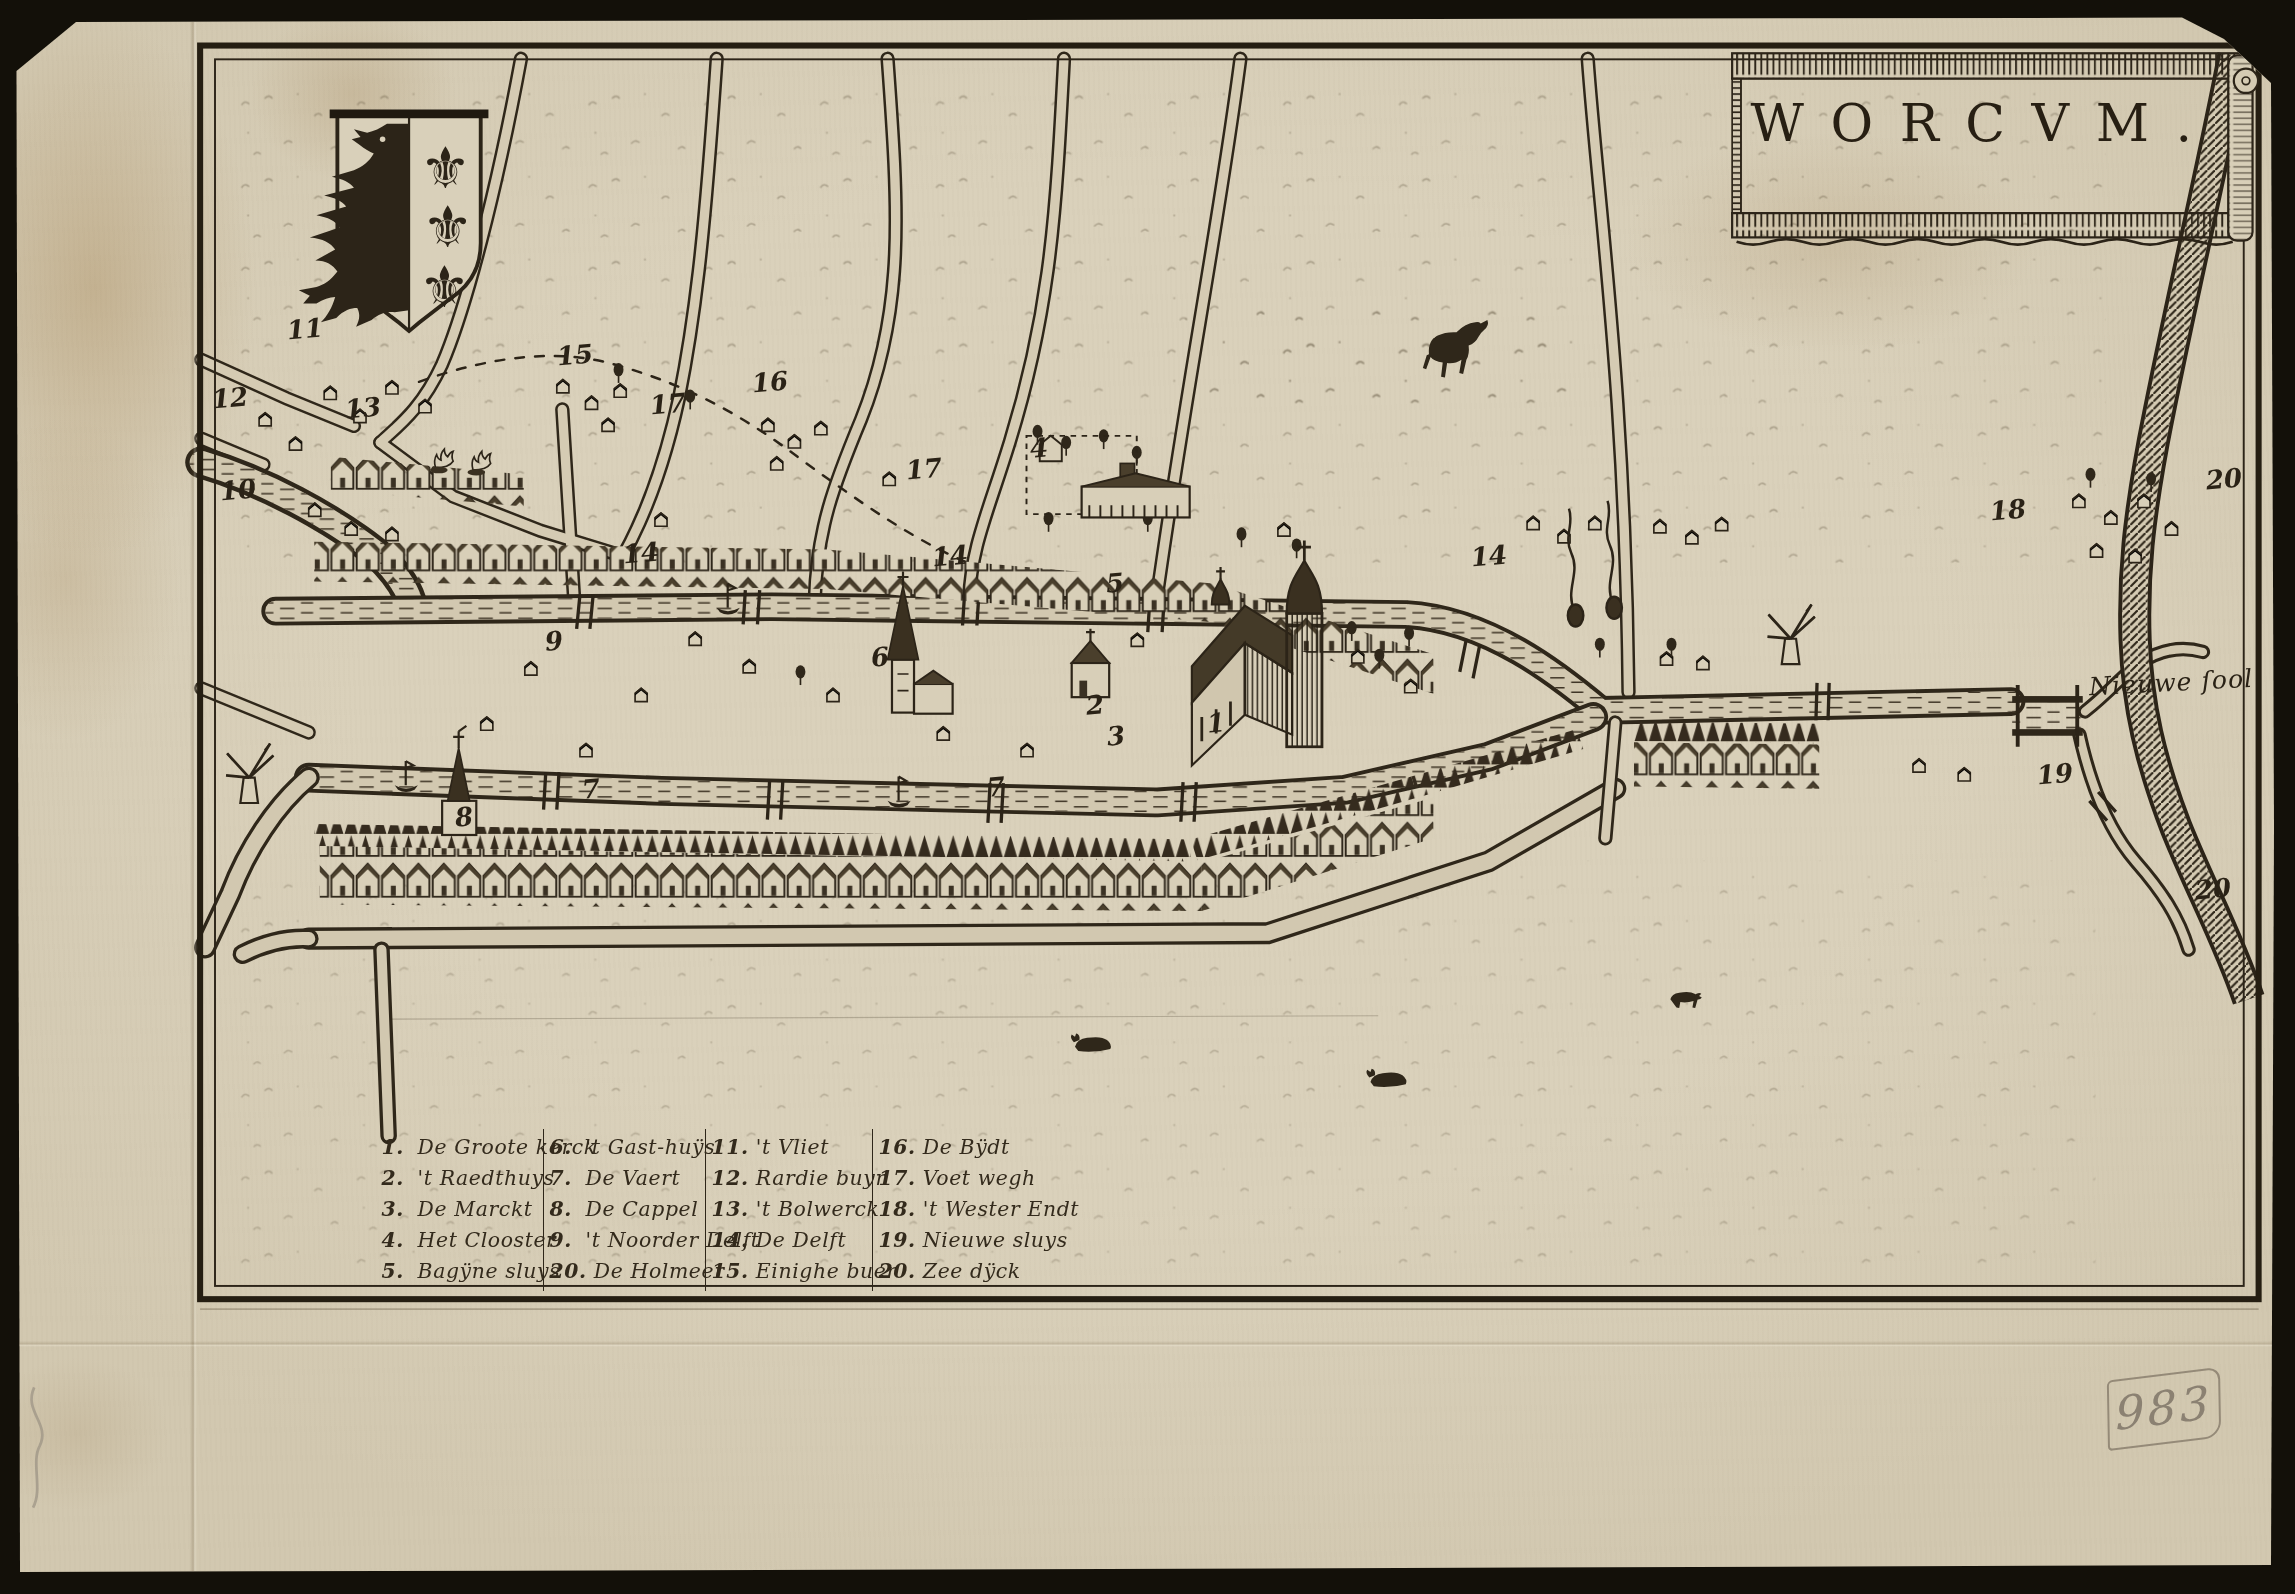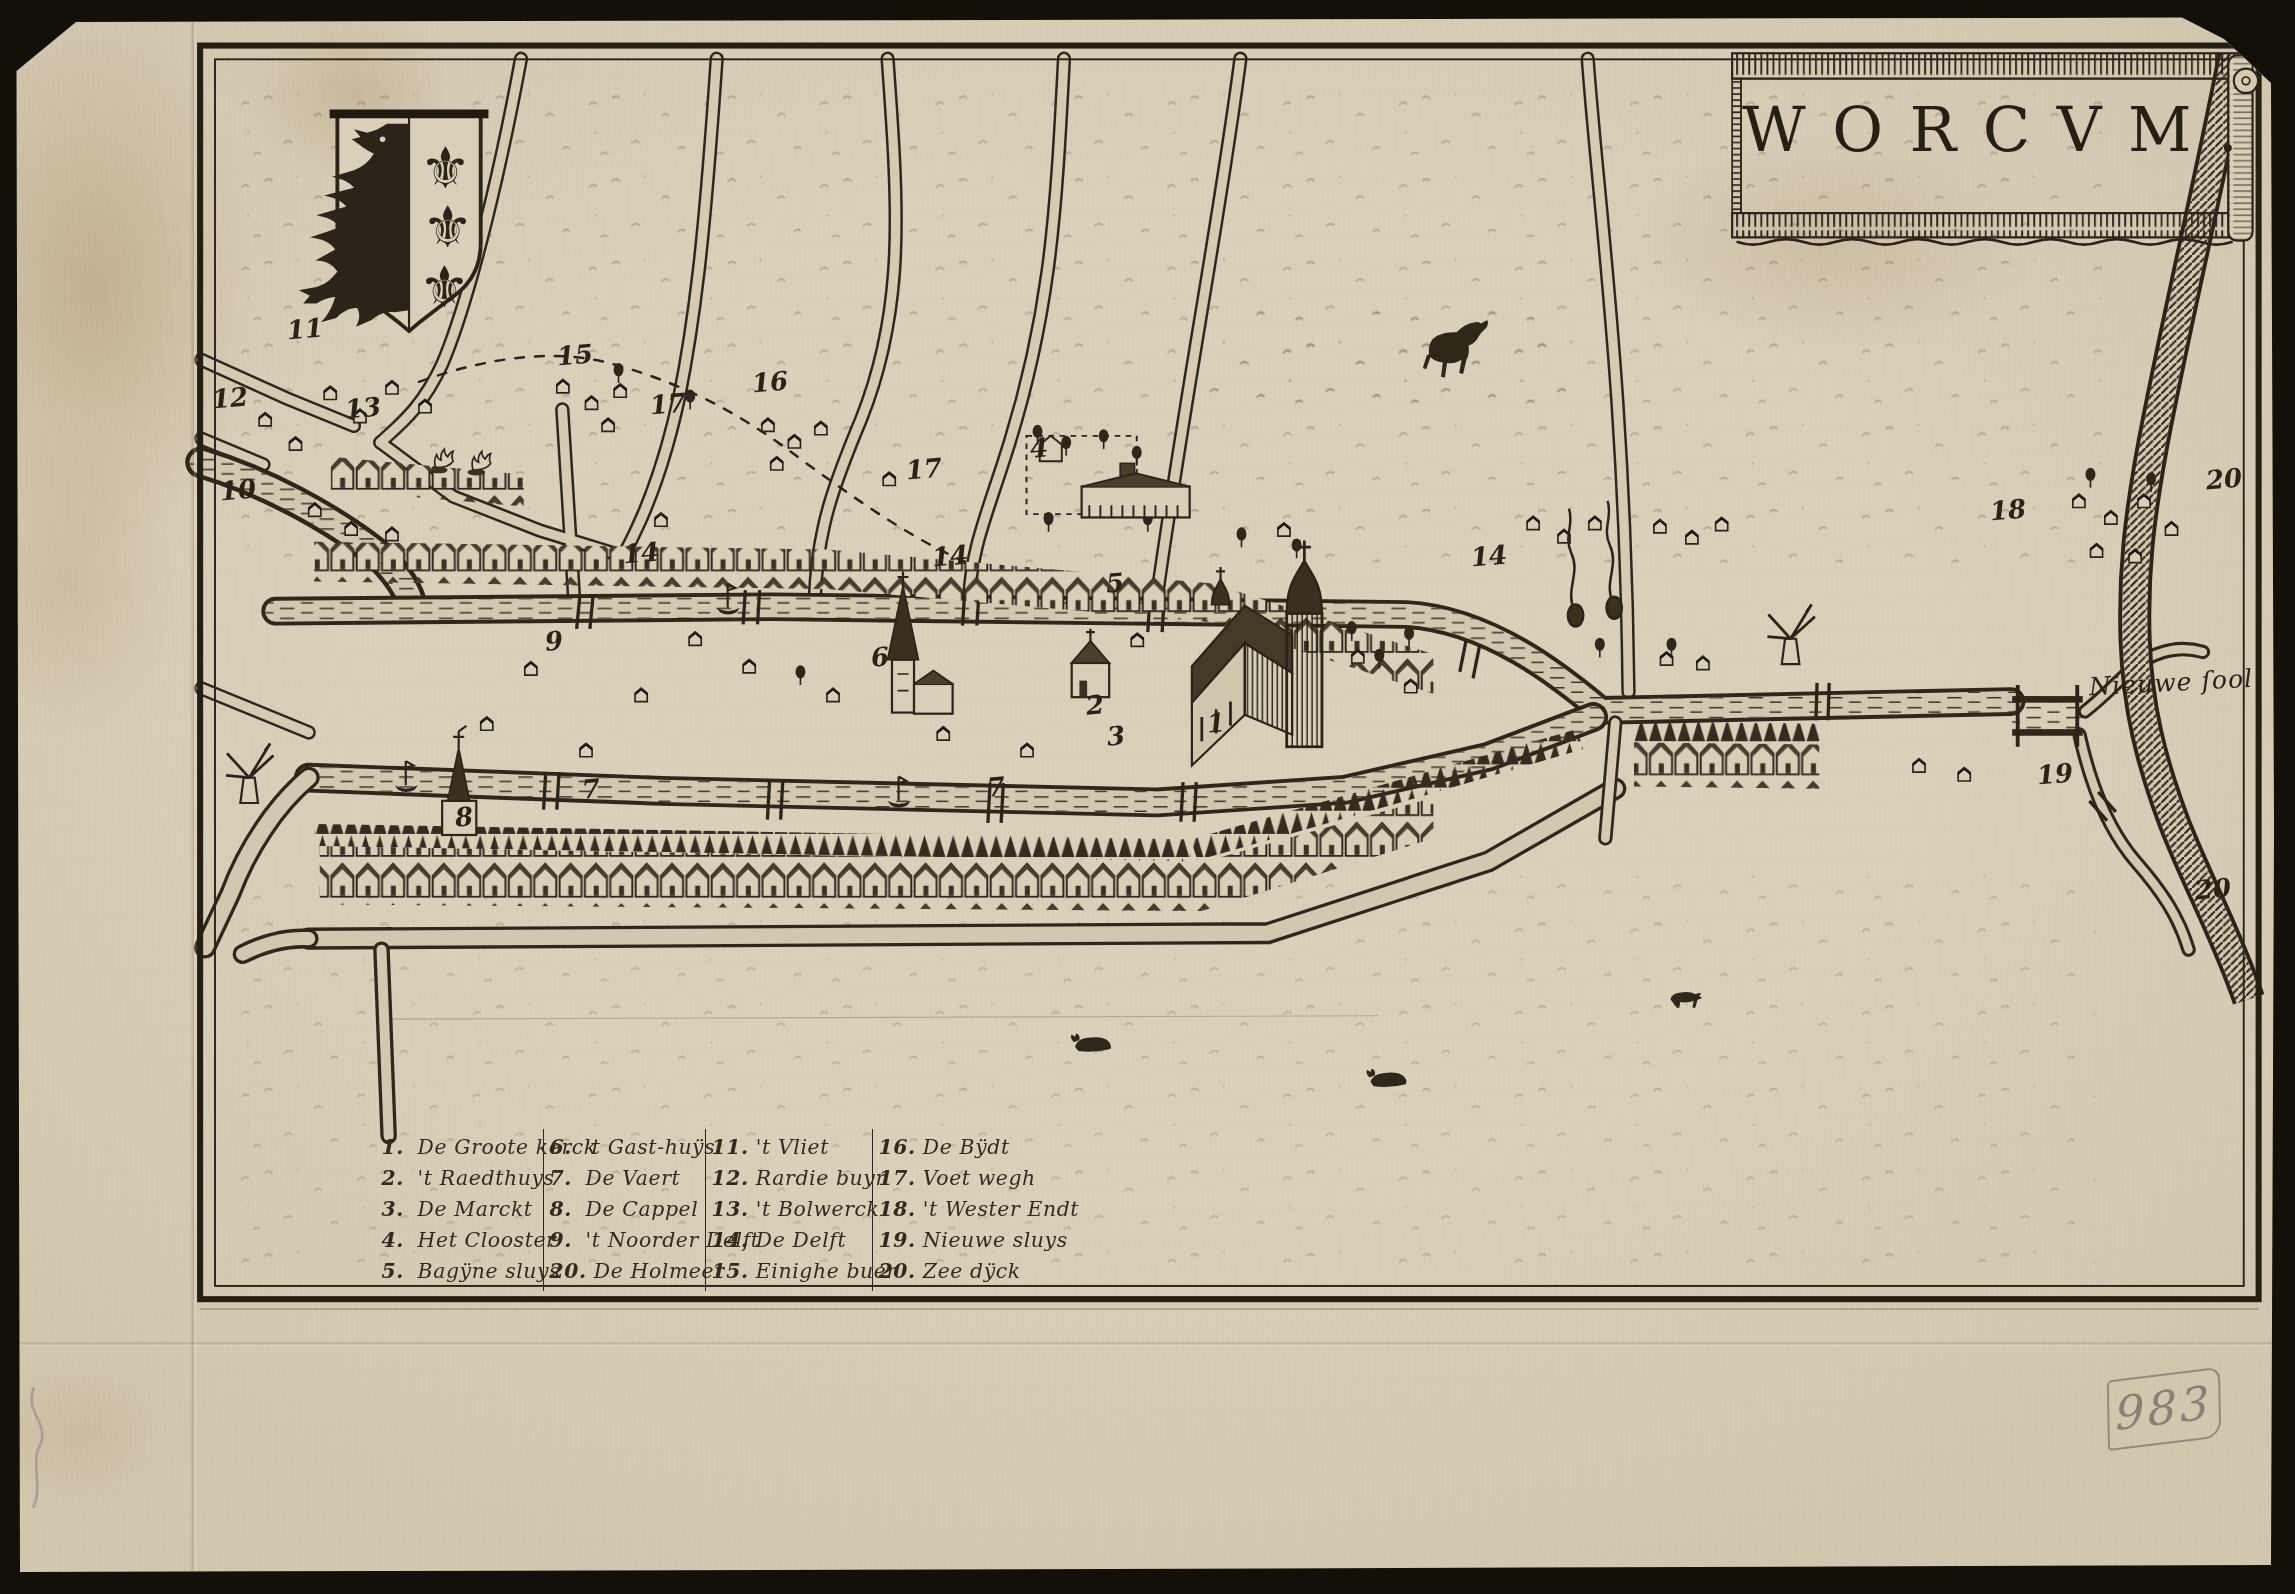--- a/index.html
+++ b/index.html
@@ -14,21 +14,21 @@
       radial-gradient(132px 110px at 77px 1434px, rgba(150,122,80,.15), transparent 70%),
       repeating-linear-gradient(88deg, rgba(70,55,30,.015) 0 2.2px, transparent 2.2px 5px),
       radial-gradient(1434px 937px at 1147px 689px, #dad1bb 55%, #d2c8b0 100%);
   }
   .crease-v{position:absolute;left:190px;top:22px;width:6.6px;height:1549px;data:a;
     background:linear-gradient(90deg,transparent,rgba(88,68,38,.22) 45%,rgba(255,252,240,.25) 70%,transparent);}
   .crease-h{position:absolute;left:16.5px;top:1341px;width:2257px;height:5.5px;
     background:linear-gradient(180deg,transparent,rgba(88,68,38,.16) 45%,rgba(255,252,240,.22) 75%,transparent);}
   svg.engraving{position:absolute;left:0;top:0}
   .page-title{position:absolute;left:1742px;top:93px;width:485px;text-align:center;
-    font-size:62px;letter-spacing:26.5px;color:#271f13;font-weight:400;}
+    font-size:52px;letter-spacing:26.5px;color:#271f13;font-weight:400;}
   .marker{position:absolute;transform:translate(-50%,-50%) rotate(-5deg);
     font-style:italic;font-weight:700;font-size:26px;color:#2a2216;white-space:nowrap;}
   .legend{position:absolute;left:376px;top:1129px;width:667px;height:162px;display:flex;color:#332a1c;}
   .legend-col{flex:0 0 auto;padding:3.3px 2.2px 0 5.5px;box-sizing:border-box;}
   .legend-col.c1{width:168px;border-right:1.7px solid #2e2619;}
   .legend-col.c2{width:162px;border-right:1.7px solid #2e2619;}
   .legend-col.c3{width:167px;border-right:1.7px solid #2e2619;}
   .legend-col.c4{width:165px;}
   .legend-row{font-style:italic;font-size:20.4px;line-height:31px;white-space:nowrap;letter-spacing:0.6px;}
   .legend-row .num{display:inline-block;min-width:29px;font-weight:700;}

